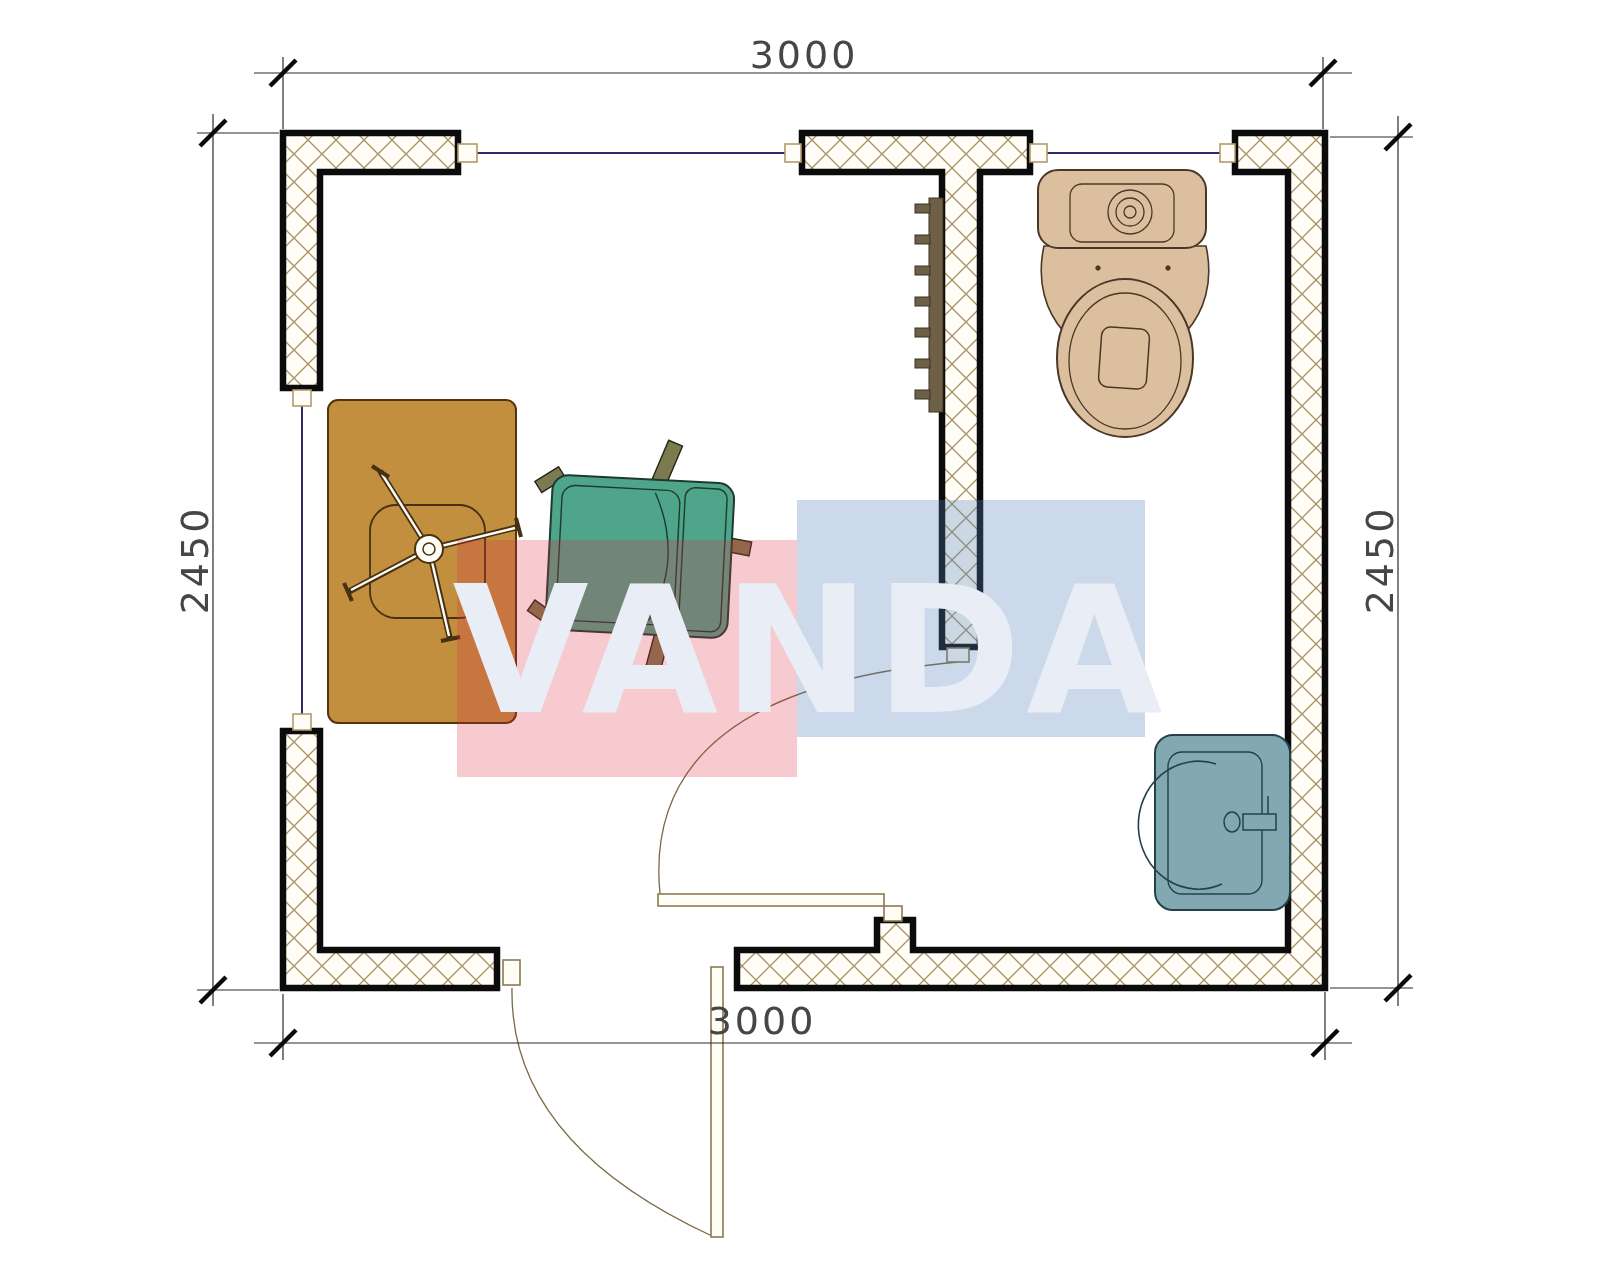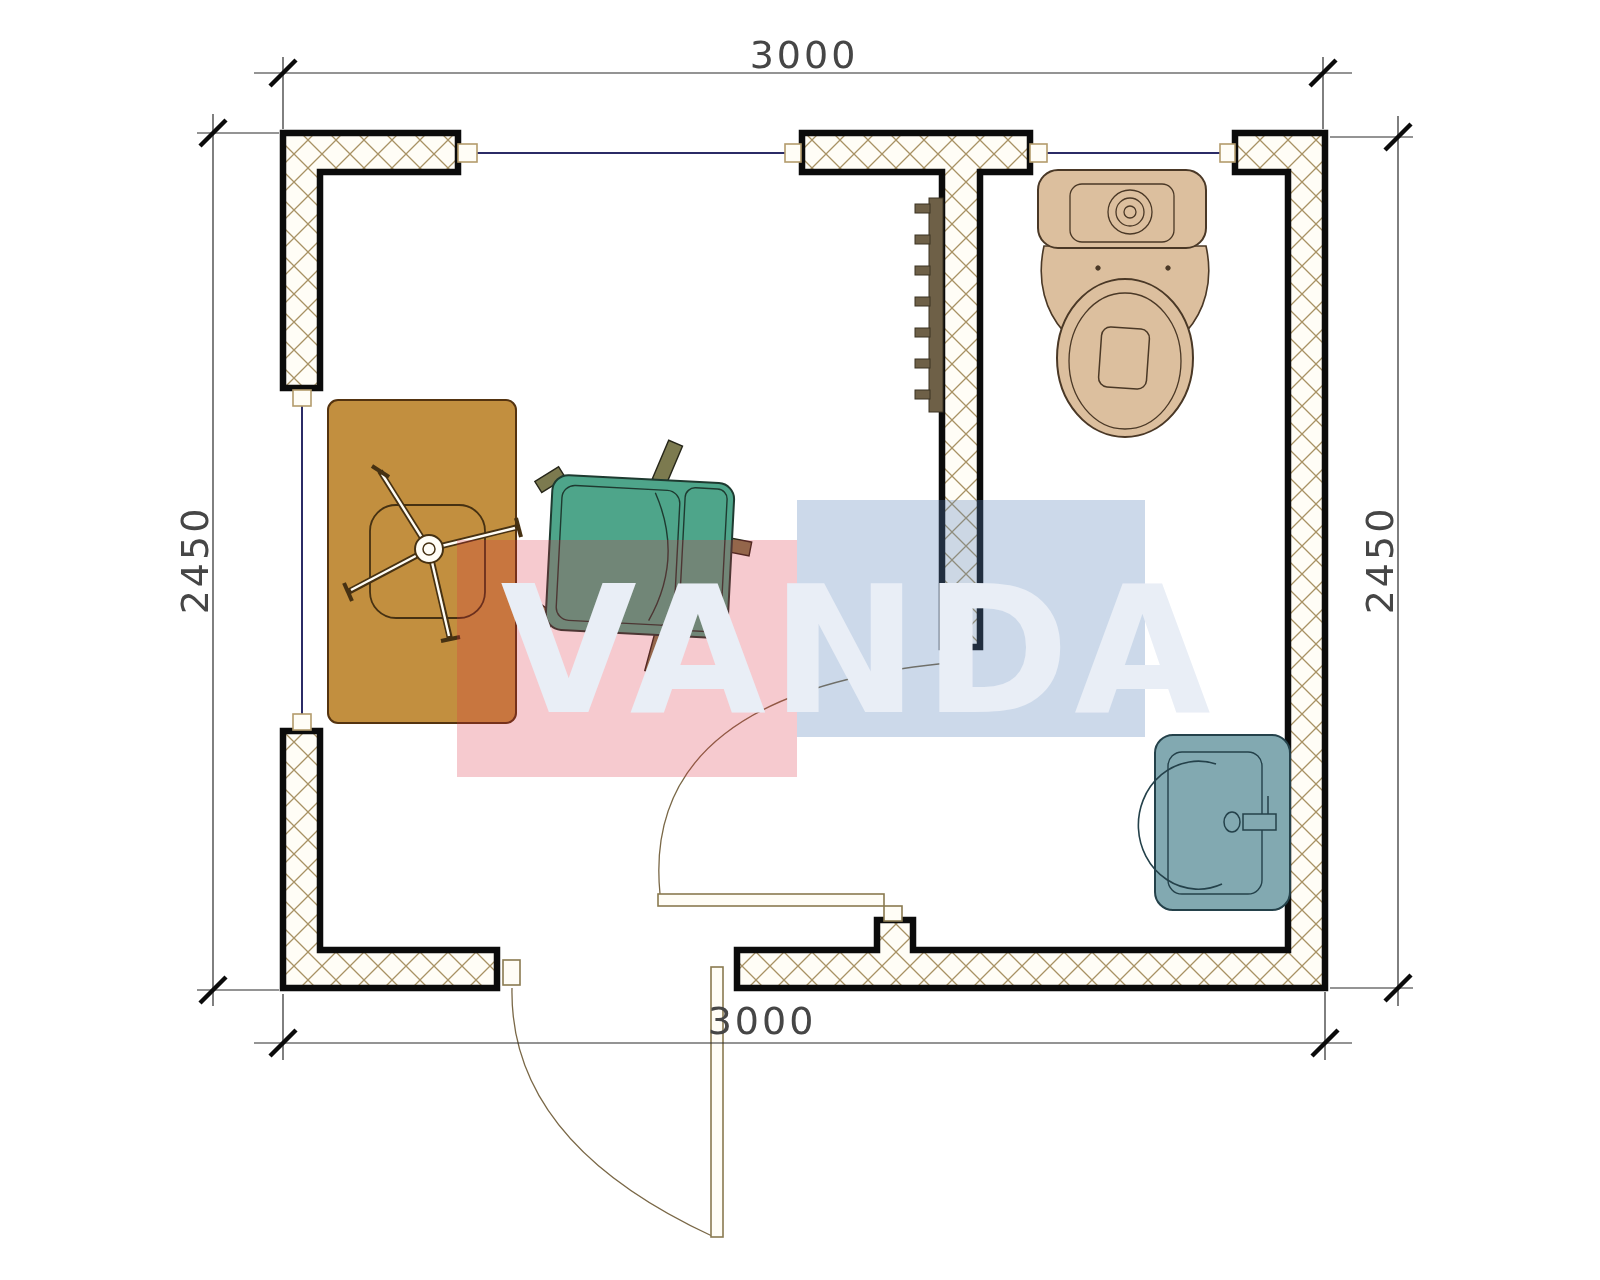--- a/index.html
+++ b/index.html
@@ -7,21 +7,21 @@
        font-family:"DejaVu Sans",sans-serif;}
   #plan-svg{position:absolute;left:0;top:0;}
   .dim-text{font-family:"DejaVu Sans",sans-serif;font-size:38px;fill:#464646;
             letter-spacing:3px;font-weight:400;}
   .wm-block{position:absolute;pointer-events:none;}
   #wm-red{left:457px;top:540px;width:340px;height:237px;background:rgba(220,45,62,0.25);}
   #wm-blue{left:797px;top:500px;width:348px;height:237px;background:rgba(85,128,185,0.30);}
   #wm-text{position:absolute;left:810px;top:528px;height:248px;transform:translateX(-50%);
            display:flex;align-items:center;justify-content:center;pointer-events:none;
            font-family:"DejaVu Sans",sans-serif;font-weight:bold;font-size:176px;
-           letter-spacing:5px;color:#e9eef6;line-height:1;margin-left:48px;}
+           letter-spacing:5px;color:#e9eef6;line-height:1;}
 </style>
 </head>
 <body>
 
 <svg id="plan-svg" width="1600" height="1280" viewBox="0 0 1600 1280">
   <defs>
     <pattern id="hatch" width="28" height="28" patternUnits="userSpaceOnUse">
       <rect width="28" height="28" fill="#fffdf6"></rect>
       <path d="M0,0 L28,28 M28,0 L0,28" stroke="#a89264" stroke-width="1.3" fill="none"></path>
     </pattern>

